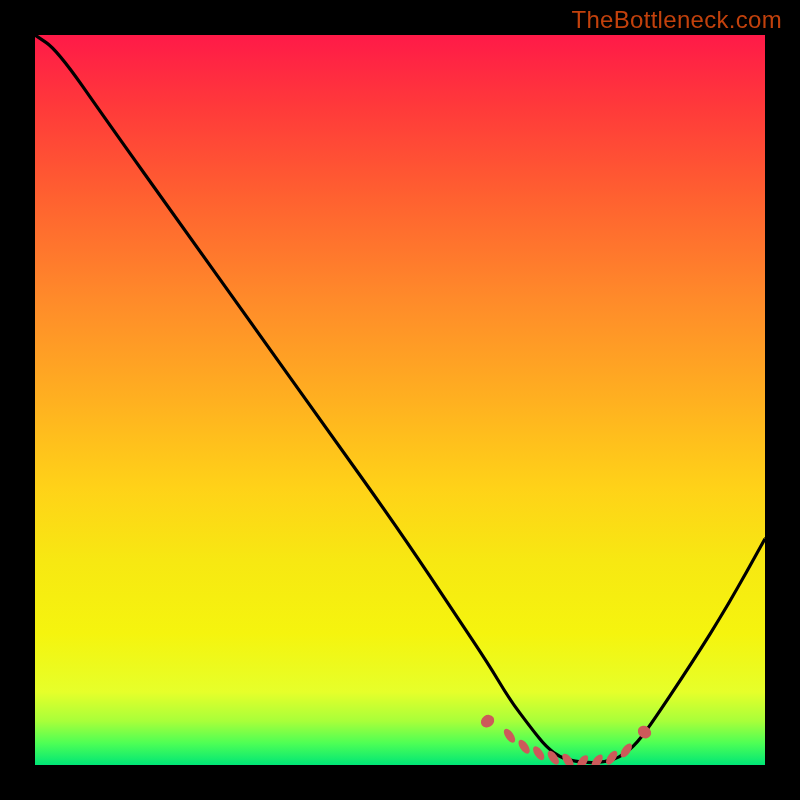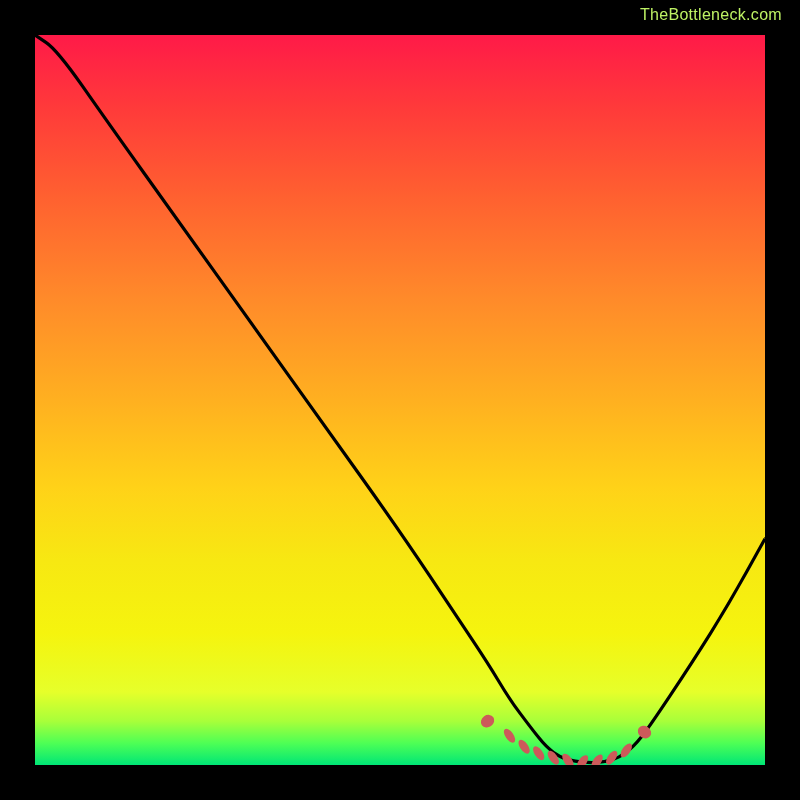--- a/index.html
+++ b/index.html
@@ -13,22 +13,22 @@
   .frame {
     position: relative;
     width: 800px;
     height: 800px;
     background: #000;
   }
   .watermark {
     position: absolute;
     top: 6px;
     right: 18px;
-    color: #bef264;
-    font-size: 16px;
+    color: #c2410c;
+    font-size: 24px;
     font-weight: 500;
     letter-spacing: 0.3px;
     z-index: 3;
   }
   .plot-area {
     position: absolute;
     left: 35px;
     top: 35px;
     width: 730px;
     height: 730px;

